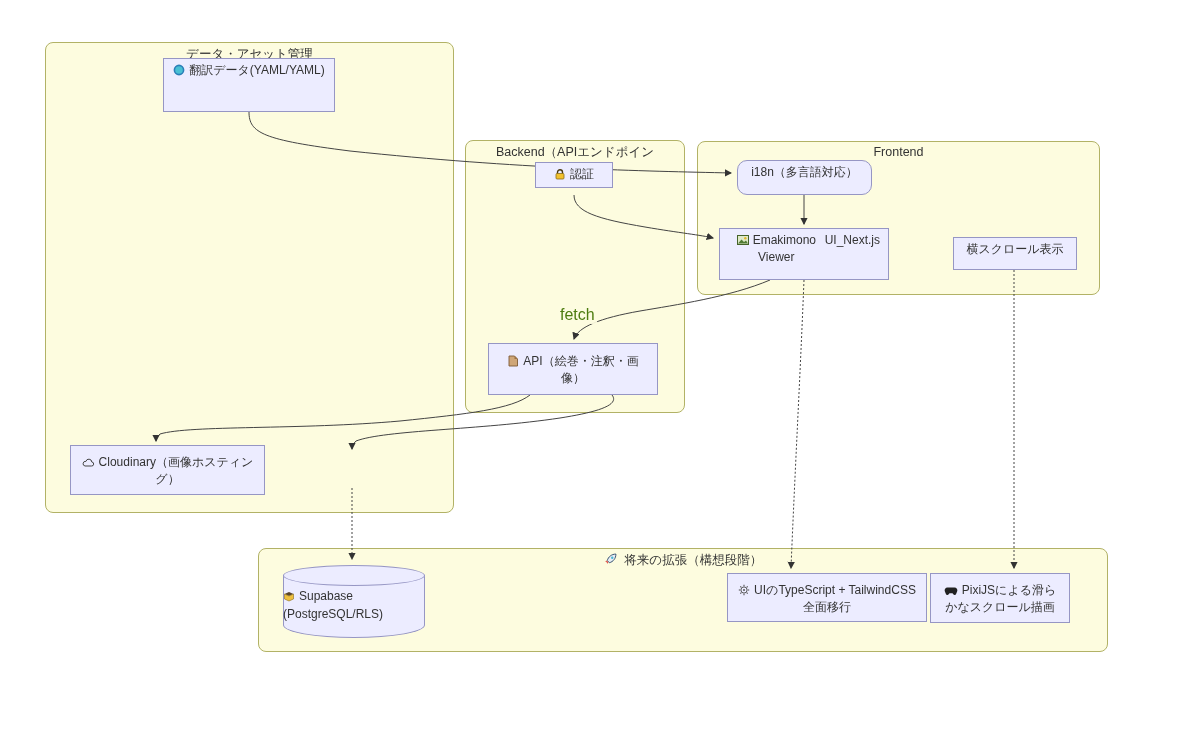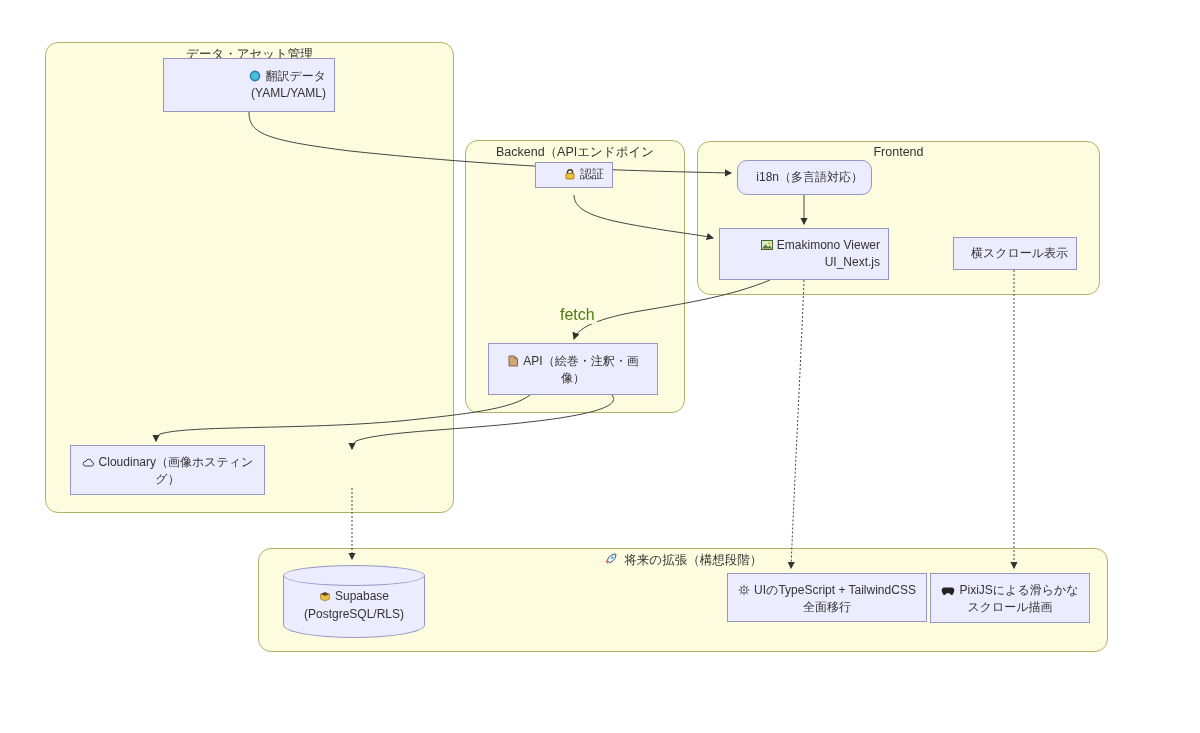--- a/index.html
+++ b/index.html
@@ -1,34 +1,34 @@
 <!DOCTYPE html>
 <html><head>
 <meta charset="utf-8">
 <style>
   html,body{margin:0;padding:0;background:#ffffff;}
   body{width:1200px;height:733px;font-family:"Liberation Sans","DejaVu Sans",sans-serif;color:#333;}
   .canvas{position:relative;width:1200px;height:733px;overflow:hidden;background:#fff;}
-  .group{position:absolute;background:#fdfcdf;border:1px solid #b2b266;border-radius:13px;box-sizing:border-box;}
+  .group{position:absolute;background:#fdfcdf;border:1px solid #b2b266;border-radius:8px;box-sizing:border-box;}
   .group-title{position:absolute;top:3px;left:0;right:0;text-align:center;font-size:12.5px;color:#333;white-space:nowrap;}
   .group-title .icon{margin-right:4px;}
   .edges{position:absolute;left:0;top:0;width:1200px;height:733px;pointer-events:none;z-index:2;}
   .node{position:absolute;z-index:3;background:#ECECFF;border:1px solid #9696c4;box-sizing:border-box;
-        display:flex;flex-direction:column;align-items:flex-end;justify-content:center;
+        display:flex;flex-direction:row;align-items:flex-start;justify-content:center;
         text-align:center;font-size:12px;line-height:1.45;padding:3px 8px;color:#333;}
   .node .line{display:block;}
   .icon{display:inline-block;vertical-align:-2px;margin-right:4px;line-height:0;}
   .edge-label{position:absolute;z-index:4;font-size:16px;color:#4d7c0f;background:rgba(253,252,223,0.92);padding:0 2px;}
   
   .cylinder{position:absolute;z-index:3;box-sizing:border-box;}
   .cyl-body{position:absolute;left:0;right:0;top:10px;bottom:0;background:#ECECFF;border:1px solid #9696c4;border-top:none;
             border-radius:0 0 50% 50% / 0 0 13px 13px;box-sizing:border-box;}
   .cyl-top{position:absolute;left:0;right:0;top:0;height:21px;background:#ECECFF;border:1px solid #9696c4;
            border-radius:50%;box-sizing:border-box;}
-  .cyl-text{position:absolute;left:0;right:0;top:22px;z-index:2;text-align:center;font-size:12px;line-height:1.5;color:#333;}
+  .cyl-text{position:absolute;left:0;right:0;top:22px;z-index:2;text-align:left;font-size:12px;line-height:1.5;color:#333;}
 </style>
 </head>
 <body>
 
 <div class="canvas">
 
   <div class="group" style="left:45px;top:42px;width:409px;height:471px;">
     <div class="group-title">
       <span>データ・アセット管理</span>
     </div>
@@ -147,19 +147,19 @@
               <line x1="9.8" y1="6" x2="11.2" y2="6"></line>
               <line x1="2.3" y1="2.3" x2="3.3" y2="3.3"></line>
               <line x1="8.7" y1="8.7" x2="9.7" y2="9.7"></line>
               <line x1="2.3" y1="9.7" x2="3.3" y2="8.7"></line>
               <line x1="8.7" y1="3.3" x2="9.7" y2="2.3"></line>
             </g>
           </g>
         </svg></span><span>UIのTypeScript + TailwindCSS全面移行</span>
   </div>
 
-  <div class="node" style="left:930px;top:573px;width:160px;height:50px;display:block;padding-top:8px;padding-left:8px;">
+  <div class="node" style="left:930px;top:573px;width:140px;height:50px;display:block;padding-top:8px;padding-left:8px;">
     <span class="icon"><svg width="14" height="10">
           <path d="M3.5,1.5 h7 a2.8,2.8 0 0 1 2.6,3.9 l-1,2.6 a1.6,1.6 0 0 1 -2.8,0.3 l-0.8,-1.1 h-3 l-0.8,1.1 a1.6,1.6 0 0 1 -2.8,-0.3 l-1,-2.6 a2.8,2.8 0 0 1 2.6,-3.9 Z" fill="#222"></path>
         </svg></span><span>PixiJSによる滑らかなスクロール描画</span>
   </div>
 
 </div>
 
 </body></html>

